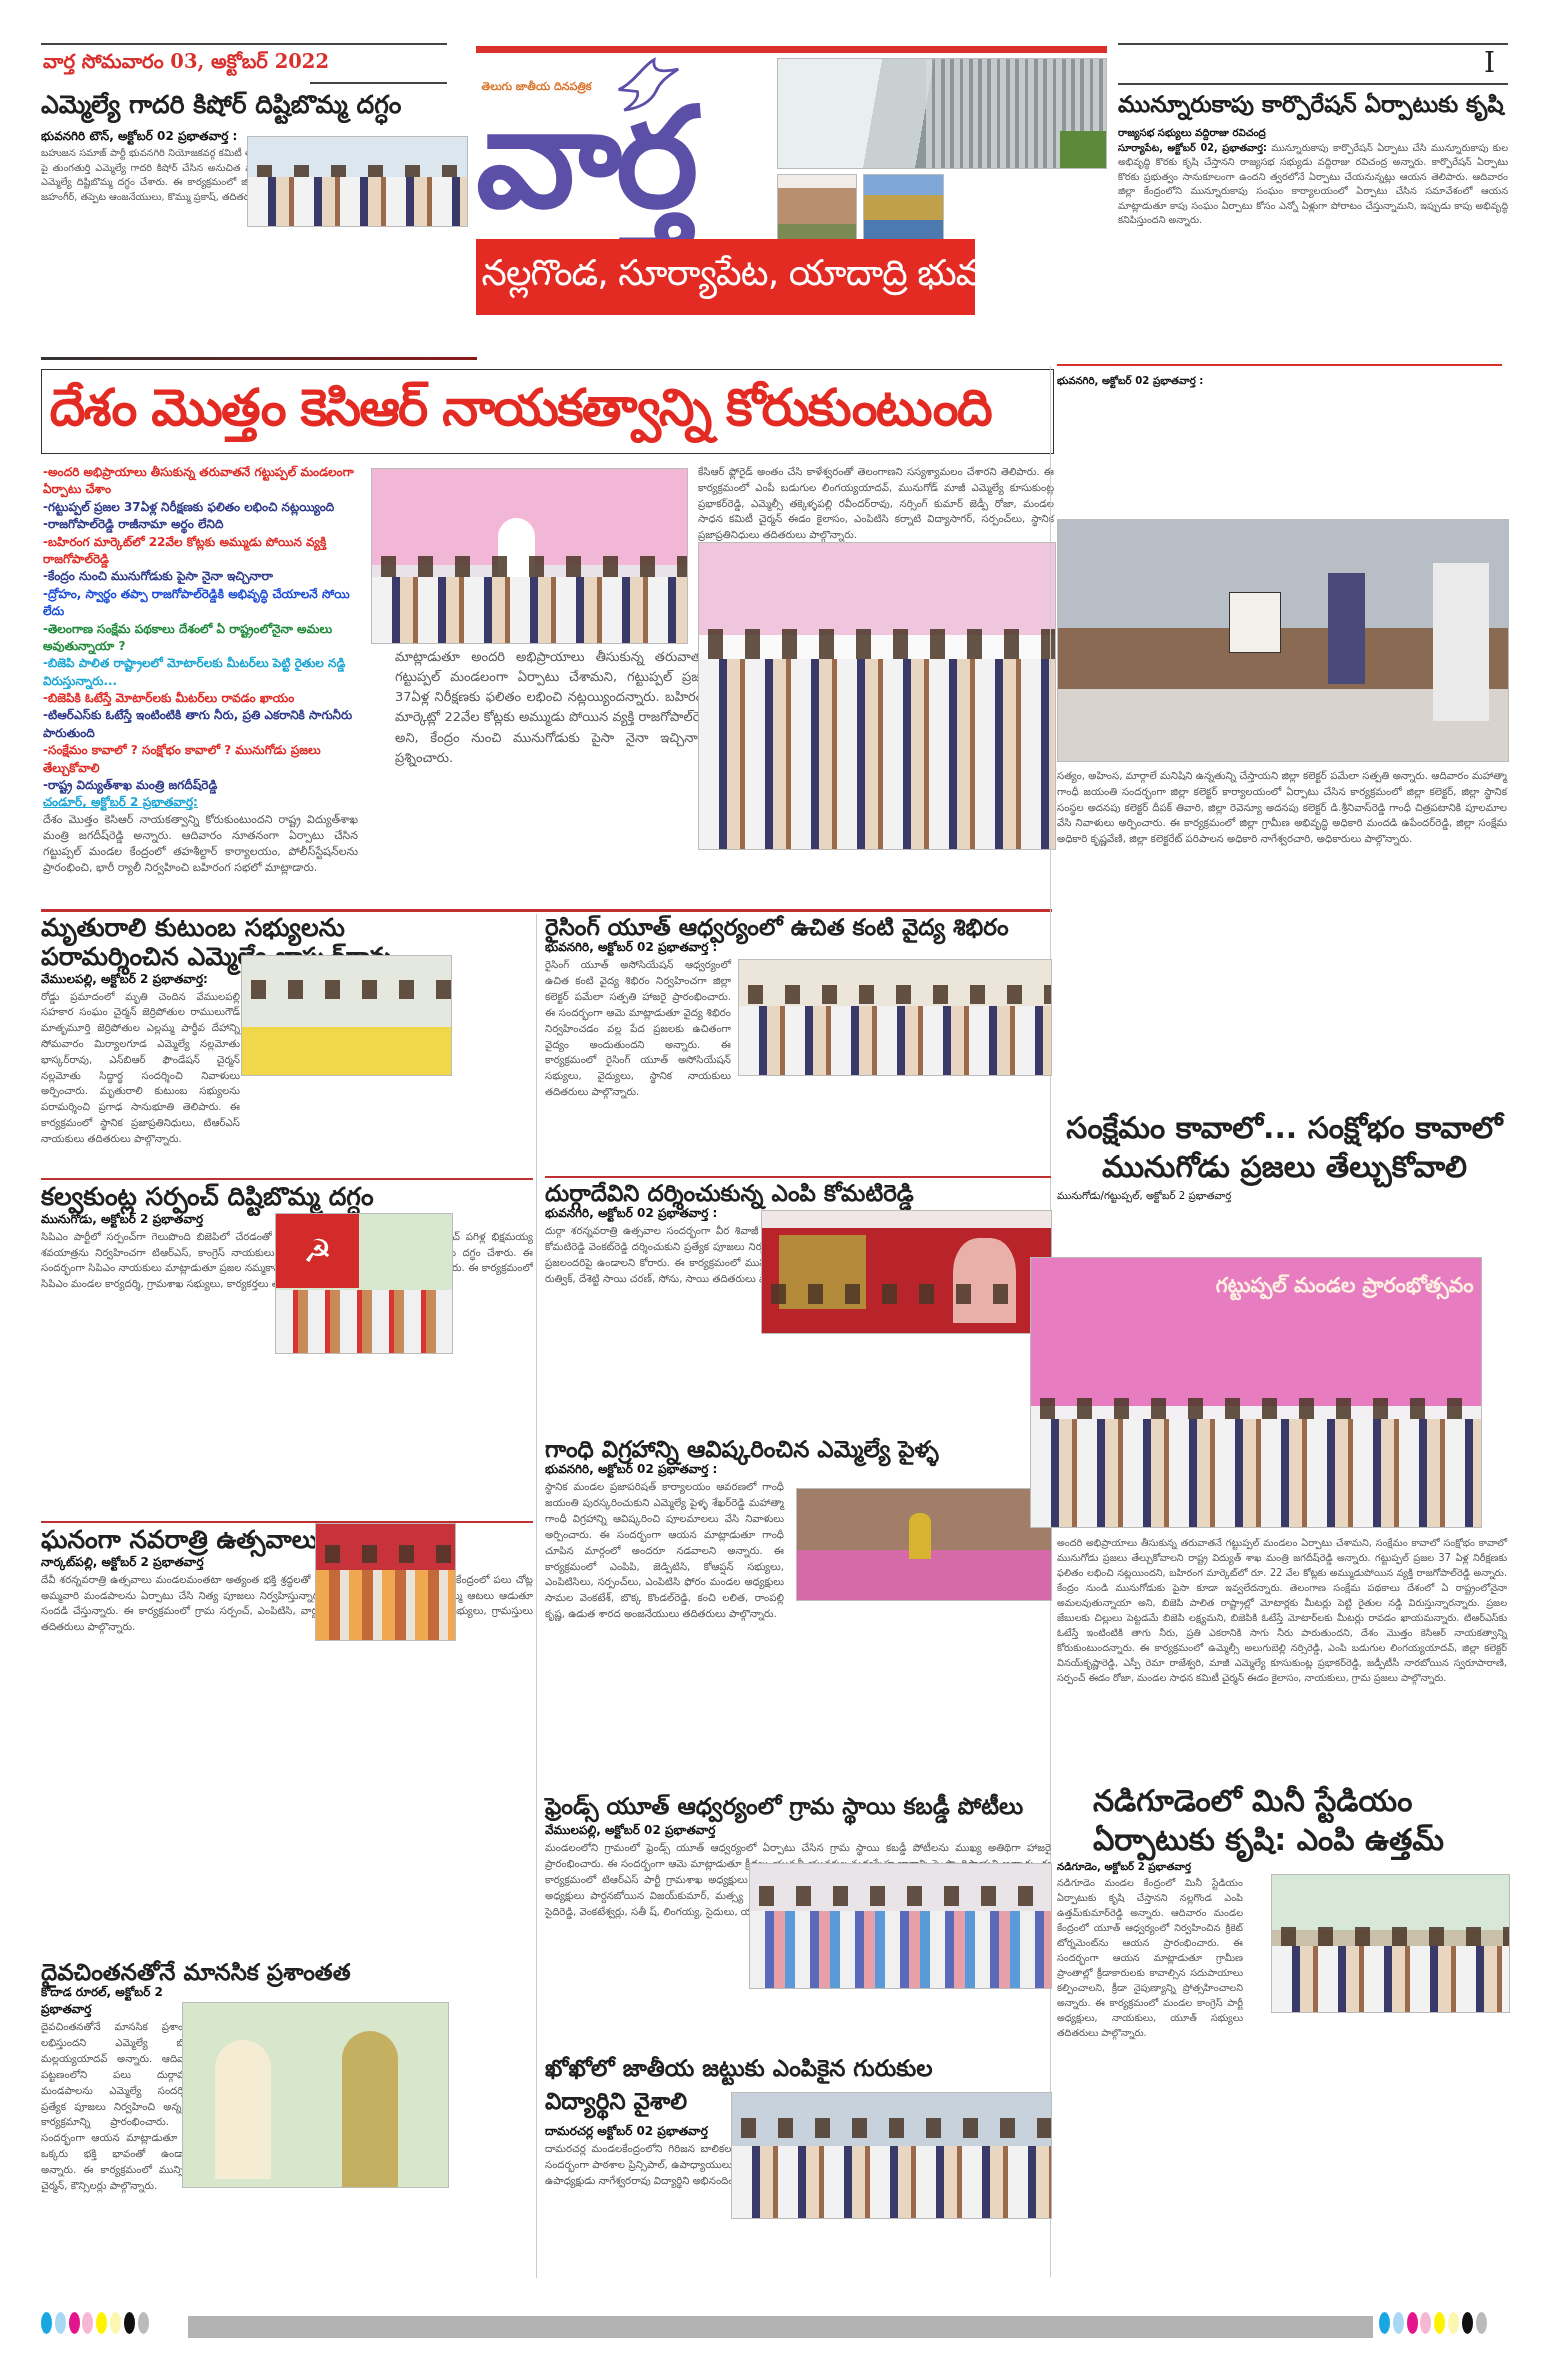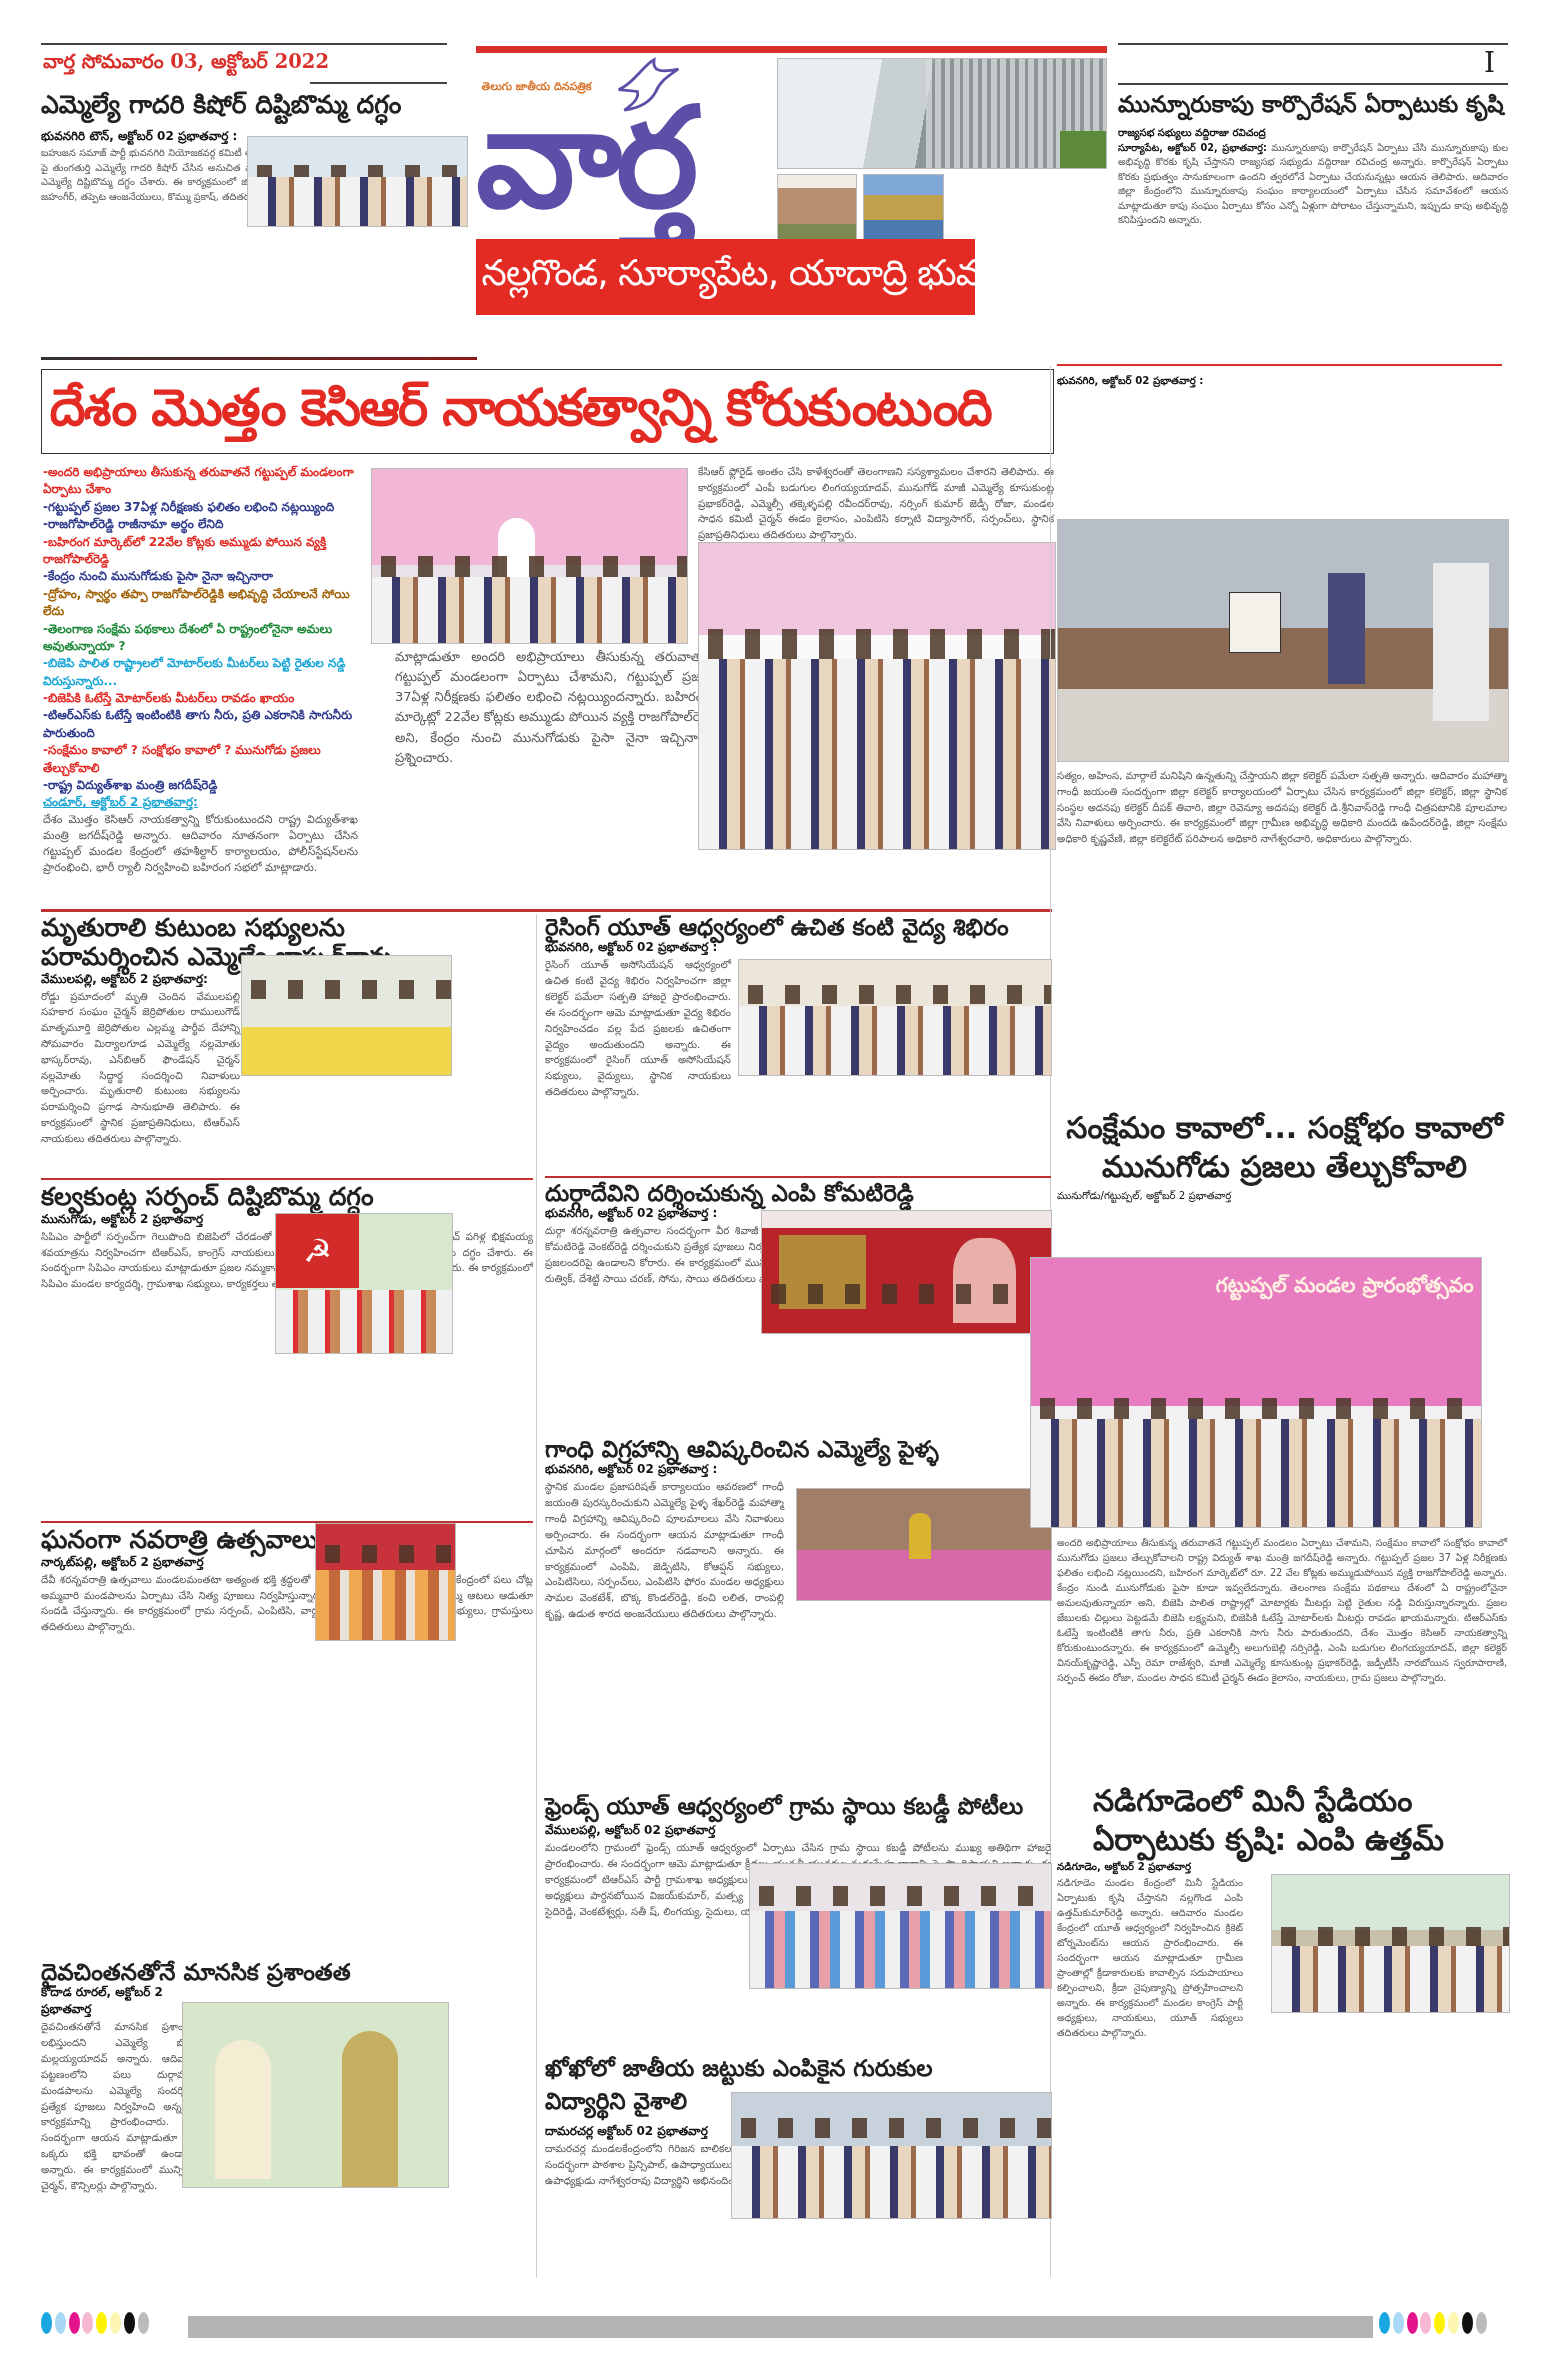--- a/index.html
+++ b/index.html
@@ -75,21 +75,21 @@
 <div class="abs" style="left:41px;top:369px;width:1011px;height:83px;border:0.9px solid #333;border-left:1.9px solid #333;">
   <h1 class="hl" style="position:absolute;left:7.4px;top:9.3px;font-size:51px;font-weight:bold;color:#e32b24;white-space:nowrap;letter-spacing:-1.9px;">దేశం మొత్తం కెసిఆర్ నాయకత్వాన్ని కోరుకుంటుంది</h1>
 </div>
 
 <div class="abs bullets" style="left:43px;top:464px;width:315px;">
   <div style="color:#e32b24;">-అందరి అభిప్రాయాలు తీసుకున్న తరువాతనే గట్టుప్పల్ మండలంగా ఏర్పాటు చేశాం</div>
   <div style="color:#2e3a8c;">-గట్టుప్పల్ ప్రజల 37ఏళ్ల నిరీక్షణకు ఫలితం లభించి నట్లయ్యింది</div>
   <div style="color:#2e3a8c;">-రాజగోపాల్‌రెడ్డి రాజీనామా అర్థం లేనిది</div>
   <div style="color:#e32b24;">-బహిరంగ మార్కెట్‌లో 22వేల కోట్లకు అమ్ముడు పోయిన వ్యక్తి రాజగోపాల్‌రెడ్డి</div>
   <div style="color:#2e3a8c;">-కేంద్రం నుంచి మునుగోడుకు పైసా నైనా ఇచ్చినారా</div>
-  <div style="color:#a16207;">-ద్రోహం, స్వార్థం తప్పా రాజగోపాల్‌రెడ్డికి అభివృద్ధి చేయాలనే సోయి లేదు</div>
+  <div style="color:#1d4ed8;">-ద్రోహం, స్వార్థం తప్పా రాజగోపాల్‌రెడ్డికి అభివృద్ధి చేయాలనే సోయి లేదు</div>
   <div style="color:#1f8a3a;">-తెలంగాణ సంక్షేమ పథకాలు దేశంలో ఏ రాష్ట్రంలోనైనా అమలు అవుతున్నాయా ?</div>
   <div style="color:#1aa6d6;">-బిజెపి పాలిత రాష్ట్రాలలో మోటార్‌లకు మీటర్‌లు పెట్టి రైతుల నడ్డి విరుస్తున్నారు...</div>
   <div style="color:#e32b24;">-బిజెపికి ఓటేస్తే మోటార్‌లకు మీటర్‌లు రావడం ఖాయం</div>
   <div style="color:#2e3a8c;">-టిఆర్ఎస్‌కు ఓటేస్తే ఇంటింటికి తాగు నీరు, ప్రతి ఎకరానికి సాగునీరు పారుతుంది</div>
   <div style="color:#e32b24;">-సంక్షేమం కావాలో ? సంక్షోభం కావాలో ? మునుగోడు ప్రజలు తేల్చుకోవాలి</div>
   <div style="color:#2e3a8c;">-రాష్ట్ర విద్యుత్‌శాఖ మంత్రి జగదీష్‌రెడ్డి</div>
   <div style="color:#1aa6d6;text-decoration:underline;">చండూర్, అక్టోబర్ 2 ప్రభాతవార్త:</div>
   <div class="body" style="font-weight:normal;font-size:11px;">దేశం మొత్తం కెసిఆర్ నాయకత్వాన్ని కోరుకుంటుందని రాష్ట్ర విద్యుత్‌శాఖ మంత్రి జగదీష్‌రెడ్డి అన్నారు. ఆదివారం నూతనంగా ఏర్పాటు చేసిన గట్టుప్పల్ మండల కేంద్రంలో తహశీల్దార్ కార్యాలయం, పోలీస్‌స్టేషన్‌లను ప్రారంభించి, భారీ ర్యాలీ నిర్వహించి బహిరంగ సభలో మాట్లాడారు.</div>
 </div>
 

